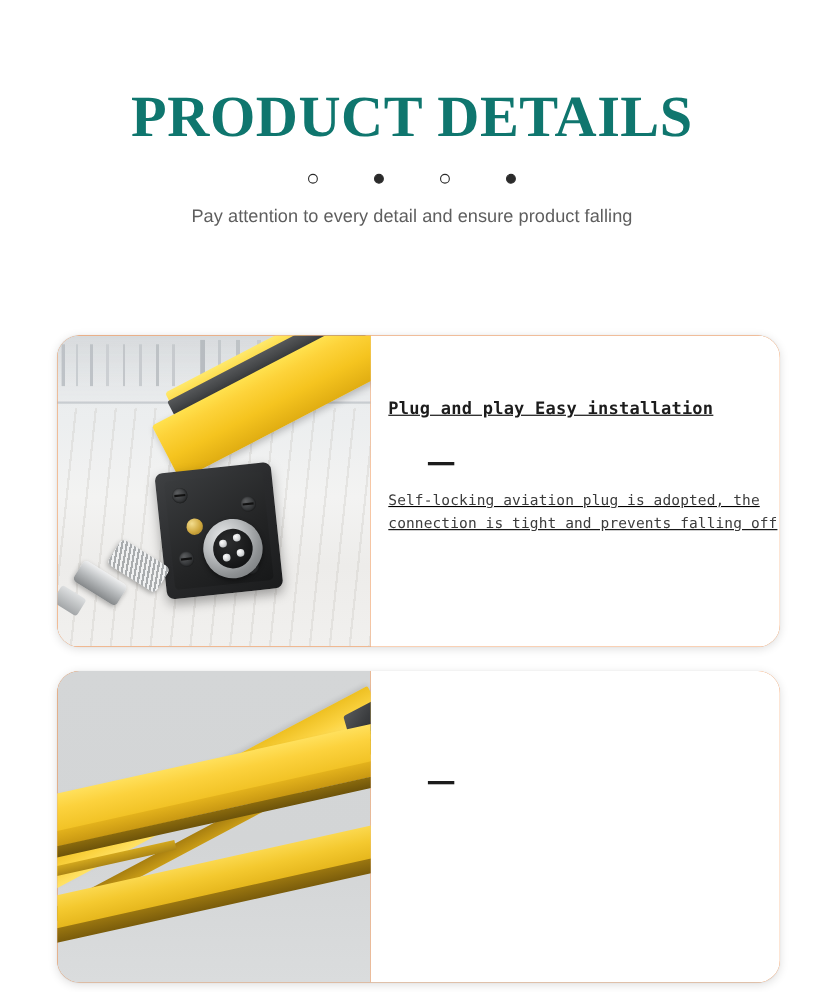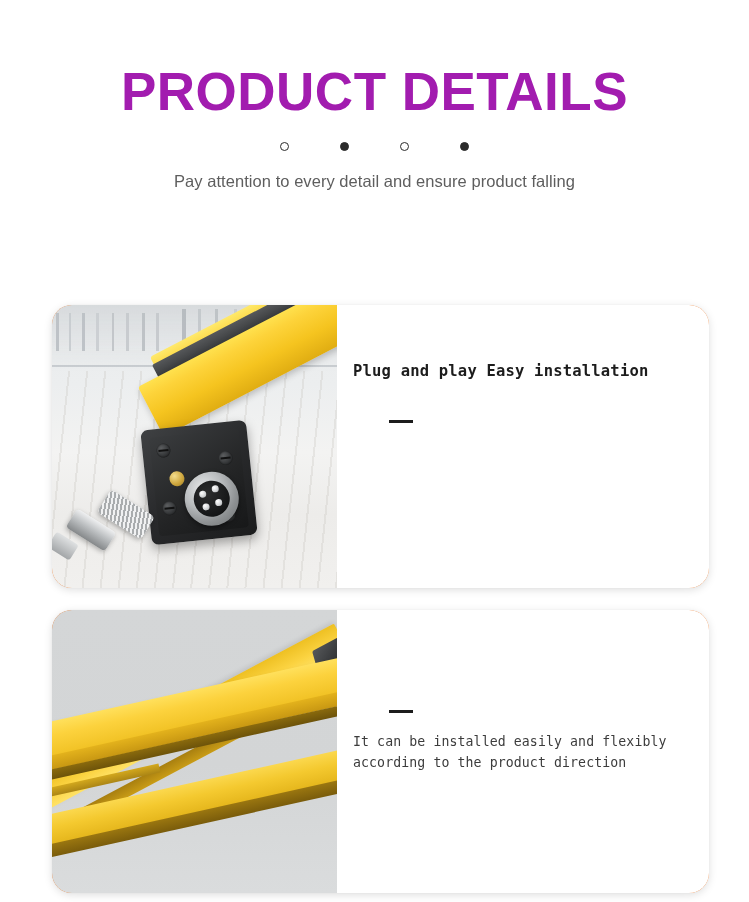--- a/index.html
+++ b/index.html
@@ -18,27 +18,27 @@
   
   .header {
     position: absolute;
     left: 0;
     top: 0;
     width: 749px;
     padding-top: 64px;
     text-align: center;
   }
   .page-title {
-    font-family: Liberation Sans, sans-serif;
+    font-family: Liberation Serif, serif;
     font-size: 53px;
     font-weight: bold;
     letter-spacing: 0.5px;
-    color: #a21caf;
+    color: #0f766e;
     line-height: 1.05;
-    margin: 0;
+    margin: 16px;
     white-space: nowrap;
   }
   .dots {
     margin-top: 22px;
     display: flex;
     justify-content: center;
     align-items: center;
     gap: 51px;
   }
   .dot {
@@ -65,20 +65,21 @@
   }
 
   
   .card {
     position: absolute;
     display: flex;
     background: #f97316;
     border-radius: 20px;
     overflow: hidden;
     box-shadow: 0 2px 9px rgba(0,0,0,0.13), 0 0 1px rgba(0,0,0,0.10);
+    text-decoration: underline;
   }
   #card-1 {
     left: 52px;
     top: 305px;
     width: 657px;
     height: 283px;
   }
   #card-2 {
     left: 52px;
     top: 610px;
@@ -449,20 +450,21 @@
 
       <div class="p1-plug-knurl"></div>
       <div class="p1-plug-body"></div>
       <div class="p1-plug-tip"></div>
     </div>
   </div>
 
   <div class="card-body">
     <h2 class="card-heading">Plug and play Easy installation</h2>
     <div class="divider-dash"></div>
+    <p class="card-desc">Self-locking aviation plug is adopted, the connection is tight and prevents falling off</p>
   </div>
 </div>
 
 <div class="card" id="card-2">
 
   <div class="card-photo">
     <div class="photo2">
       <div class="p2-bar p2-bar-c1"></div>
       <div class="p2-bar p2-bar-c2"></div>
       <div class="p2-tip"></div>
@@ -473,15 +475,14 @@
       <div class="p2-bar p2-bar-a3"></div>
 
       <div class="p2-groove2"></div>
       <div class="p2-bar p2-bar-b1"></div>
       <div class="p2-bar p2-bar-b2"></div>
     </div>
   </div>
 
   <div class="card-body">
     <div class="divider-dash"></div>
-    <p class="card-desc">It can be installed easily and flexibly according to the product direction</p>
   </div>
 </div>
 
 </body></html>

